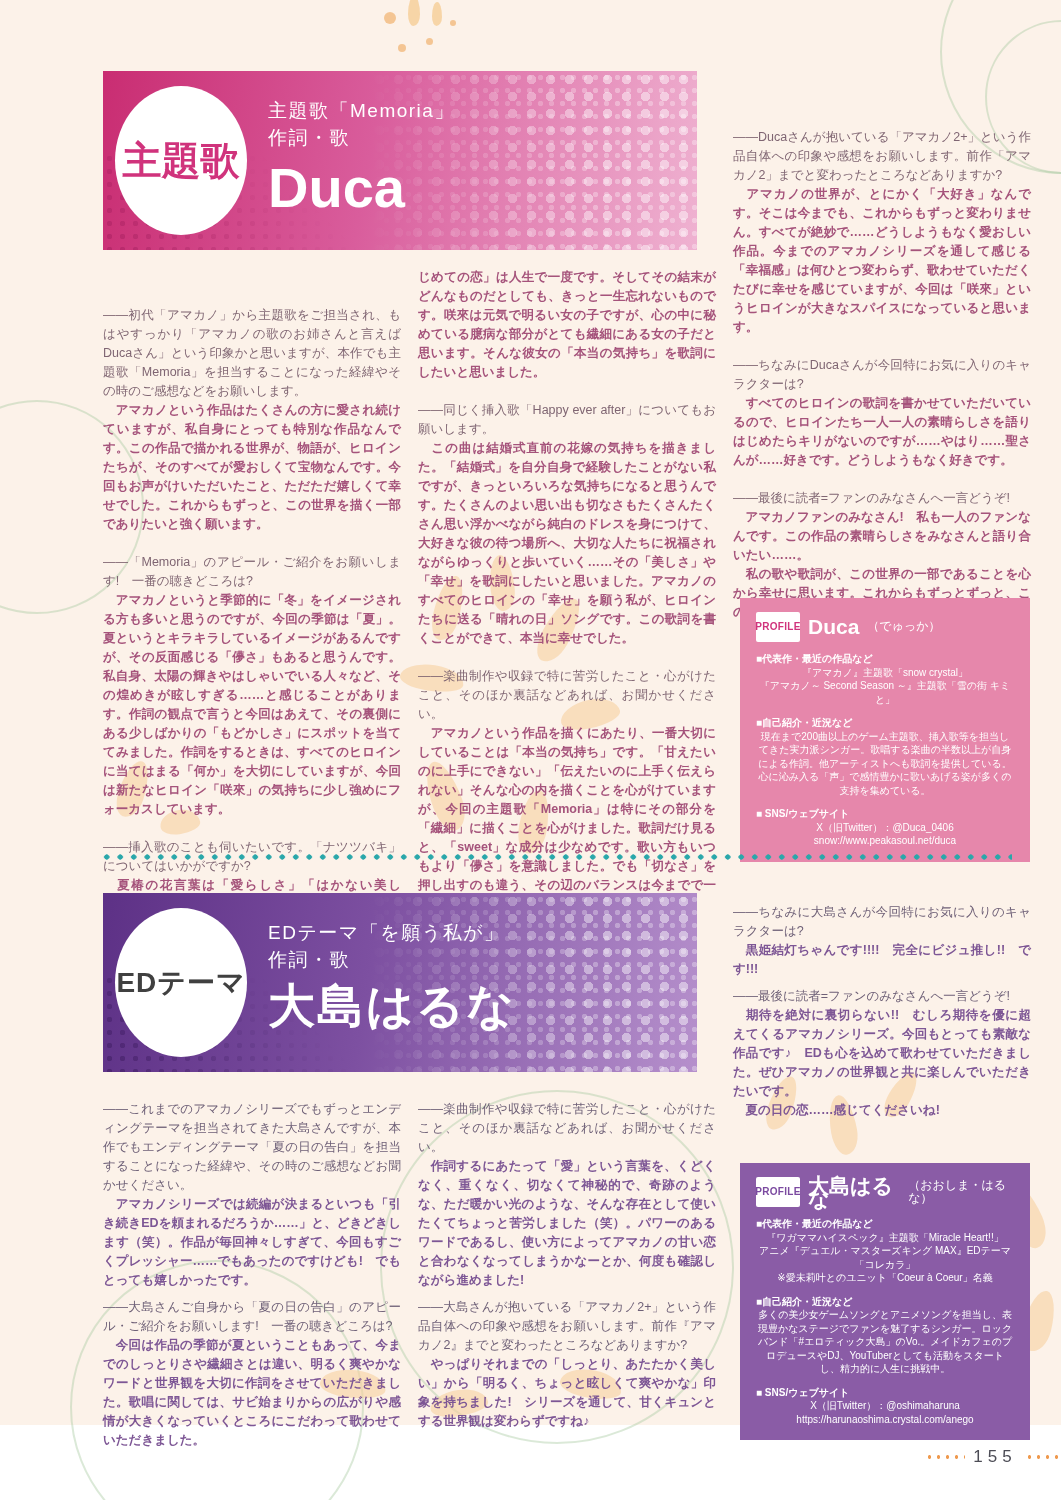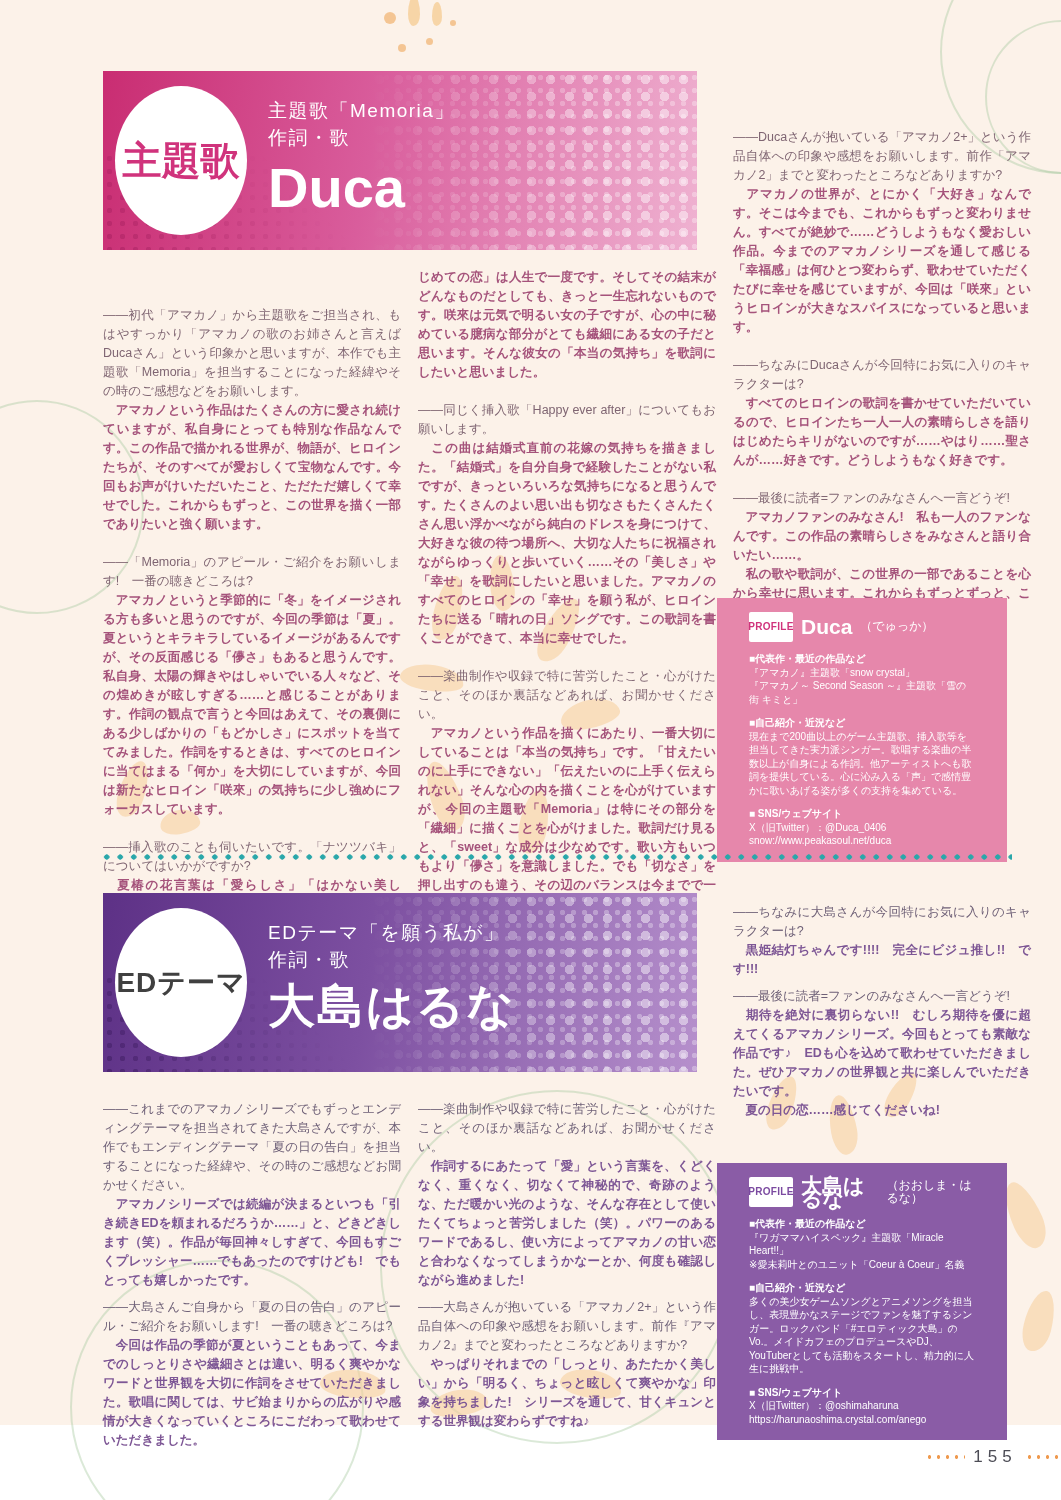--- a/index.html
+++ b/index.html
@@ -56,33 +56,33 @@
   .c3p{left:733px;top:88px;margin-top:40px;}
   .c1o{left:103px;top:1092px;}
   .c2o{left:418px;top:1092px;}
   .c3o{left:733px;top:895px;}
 
   .divider{position:absolute;left:100px;top:854px;width:912px;height:6px;
     background-image:radial-gradient(circle,#2aa7aa 2.4px,transparent 2.9px);
     background-size:13.5px 6px;background-repeat:repeat-x;}
 
   
-  .profile{position:absolute;left:717px;width:290px;color:#fff;padding:14px 32px;
+  .profile{position:absolute;left:740px;width:290px;color:#fff;padding:14px 16px;
     box-sizing:border-box;font-size:10px;line-height:13.5px;}
   .profile.pink{top:598px;min-height:243px;background:#e687ab;}
   .profile.purple{top:1163px;min-height:231px;background:#8a5ca6;}
   .pbadge{display:inline-flex;align-items:center;justify-content:center;background:#fff;
     width:44px;height:30px;font-weight:bold;font-size:10px;border-radius:2px;letter-spacing:.3px;}
   .profile.pink .pbadge{color:#d0337c;}
   .profile.purple .pbadge{color:#7b4aa0;}
   .pname-row{display:flex;align-items:center;gap:8px;margin-bottom:8px;}
   .pname{font-weight:bold;font-size:21px;}
   .preading{font-size:12px;}
   .phead{font-weight:bold;margin-top:10px;}
-  .pline{font-weight:normal;}
+  .pline{font-weight:normal;text-align:center;}
 
   
   .pagenum{position:absolute;left:925px;top:1447px;width:140px;display:flex;align-items:center;
     justify-content:center;gap:8px;color:#4c4c55;font-size:17px;}
   .pn-label{letter-spacing:5px;}
   .pn-dots{width:44px;height:4px;background-image:radial-gradient(circle,#ef9a4f 1.6px,transparent 2px);
     background-size:9px 4px;background-repeat:repeat-x;}
 </style>
 </head>
 <body>
@@ -218,20 +218,21 @@
 
   <aside class="profile purple">
     <div class="pname-row">
       <span class="pbadge">PROFILE</span>
       <span class="pname">大島はるな</span>
       <span class="preading">（おおしま・はるな）</span>
     </div>
     <div class="phead">■代表作・最近の作品など</div>
     <div>
         <div class="pline">『ワガママハイスペック』主題歌「Miracle Heart!!」</div>
+        <div class="pline">アニメ『デュエル・マスターズキング MAX』EDテーマ「コレカラ」</div>
         <div class="pline">※愛未莉叶とのユニット「Coeur à Coeur」名義</div>
       </div>
     <div class="phead">■自己紹介・近況など</div>
     <div>
         <div class="pline">多くの美少女ゲームソングとアニメソングを担当し、表現豊かなステージでファンを魅了するシンガー。ロックバンド「#エロティック大島」のVo.。メイドカフェのプロデュースやDJ、YouTuberとしても活動をスタートし、精力的に人生に挑戦中。</div>
       </div>
     <div class="phead">■ SNS/ウェブサイト</div>
     <div>
         <div class="pline">X（旧Twitter）：@oshimaharuna</div>
         <div class="pline">https://harunaoshima.crystal.com/anego</div>

